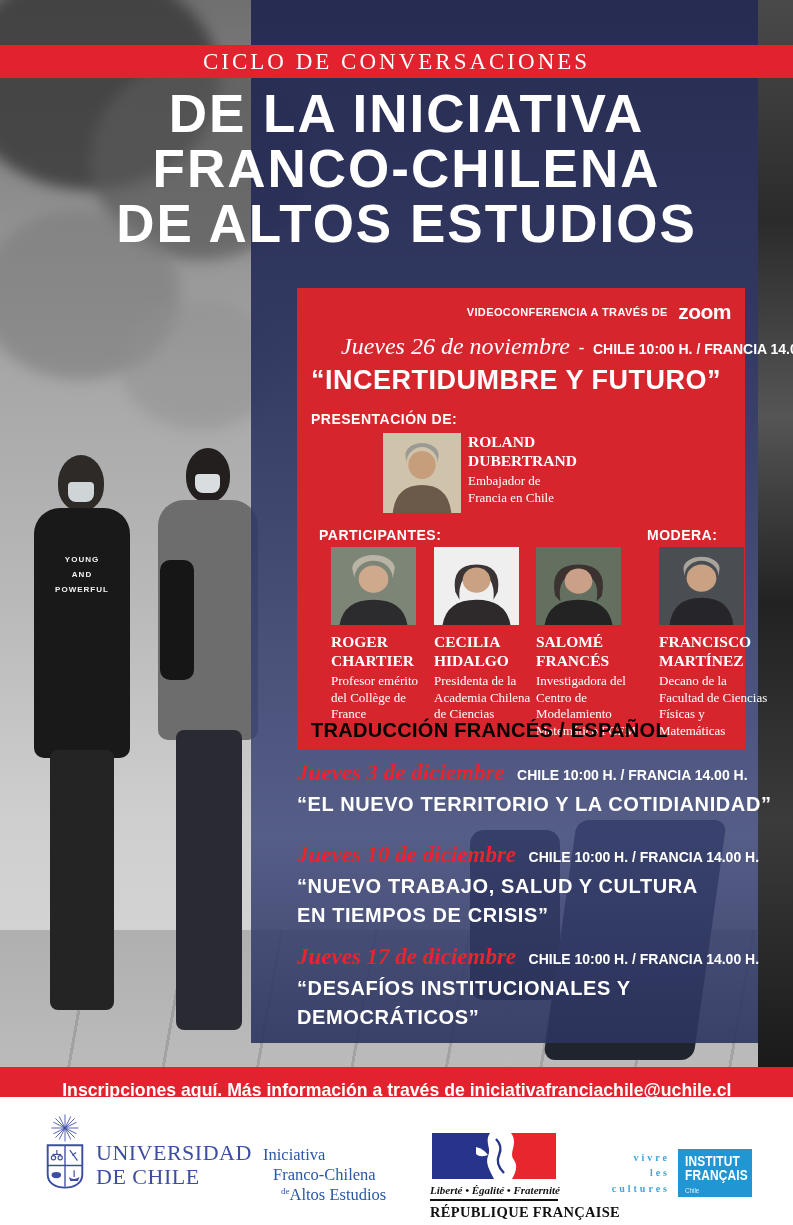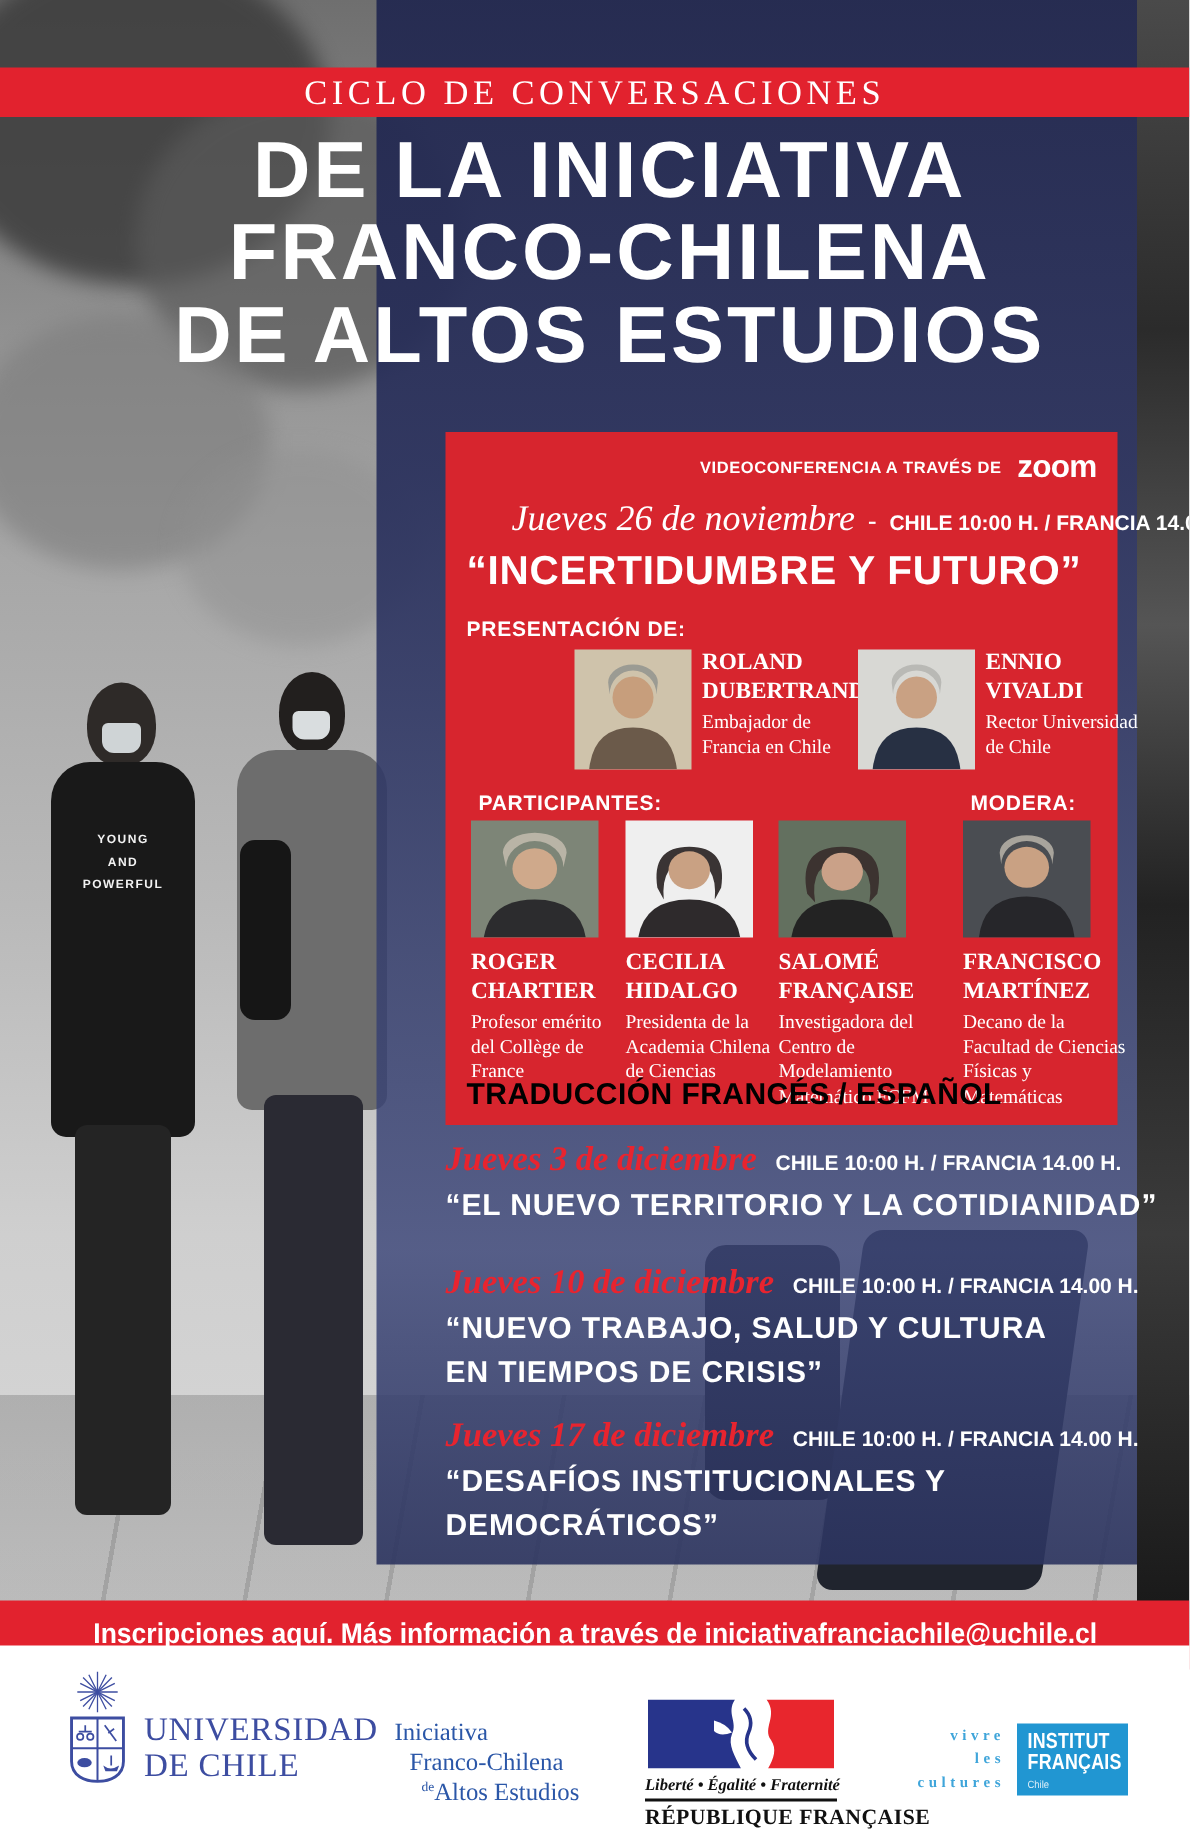--- a/index.html
+++ b/index.html
@@ -58,21 +58,21 @@
   .sec-label{margin-top:15px;font-size:14px;font-weight:700;letter-spacing:.5px;}
   .presenters{margin-top:6px;margin-left:72px;display:flex;}
   .presenter{display:flex;width:189px;}
   .photo{width:78px;height:80px;flex:0 0 78px;overflow:hidden;}
   .photo svg{display:block;width:100%;height:100%;}
   .ptext{margin-left:7px;width:104px;}
   .pname{font-family:"Liberation Serif",serif;font-weight:bold;font-size:15.5px;line-height:1.2;}
   .prole{font-family:"Liberation Serif",serif;font-size:13px;line-height:1.28;margin-top:3px;}
   .labels-row{margin-top:14px;margin-left:8px;display:grid;grid-template-columns:328px 1fr;}
   .labels-row span{font-size:14px;font-weight:700;letter-spacing:.5px;}
-  .pgrid{margin-left:3px;display:grid;grid-template-columns:103px 102px 123px 110px;}
+  .pgrid{margin-left:20px;display:grid;grid-template-columns:103px 102px 123px 110px;}
   .pgrid.photos{margin-top:4px;}
   .pgrid.photos .photo{width:85px;height:78px;flex:none;}
   .pgrid.names{margin-top:8px;}
   .translation{position:absolute;left:14px;bottom:8px;color:#000000;font-weight:700;font-size:20px;letter-spacing:.3px;}
 
   
   .up{position:absolute;left:297px;color:#fff;}
   .up1{top:760px;} .up2{top:842px;} .up3{top:944px;}
   .up-date{white-space:nowrap;}
   .up-date em{font-family:"Liberation Serif",serif;font-style:italic;font-weight:bold;font-size:23px;color:#E8242F;margin-right:8px;}
@@ -174,33 +174,20 @@
             <path class="hair" d="M24,30 a16,16 0 0 1 32,0 l1,-8 a17,12 0 0 0 -34,0 z"></path>
             <circle class="skin" cx="40" cy="32" r="14"></circle>
             <path class="suit" d="M10,80 q3,-28 30,-28 q27,0 30,28 z"></path>
           </svg>
         </div>
         <div class="ptext">
           <div class="pname">ROLAND DUBERTRAND</div>
           <div class="prole">Embajador de Francia en Chile</div>
         </div>
       </div>
-      <div class="presenter">
-        <div class="photo ph-ennio">
-          <svg viewBox="0 0 80 80" preserveAspectRatio="none">
-            <path class="hair" d="M24,30 a16,16 0 0 1 32,0 l1,-8 a17,12 0 0 0 -34,0 z"></path>
-            <circle class="skin" cx="40" cy="32" r="14"></circle>
-            <path class="suit" d="M10,80 q3,-28 30,-28 q27,0 30,28 z"></path>
-          </svg>
-        </div>
-        <div class="ptext">
-          <div class="pname">ENNIO VIVALDI</div>
-          <div class="prole">Rector Universidad de Chile</div>
-        </div>
-      </div>
     </div>
 
     <div class="labels-row">
       <span>PARTICIPANTES:</span>
       <span>MODERA:</span>
     </div>
 
     <div class="pgrid photos">
       <div class="photo ph-roger">
         <svg viewBox="0 0 80 80" preserveAspectRatio="none">
@@ -235,21 +222,21 @@
     <div class="pgrid names">
       <div>
         <div class="pname">ROGER CHARTIER</div>
         <div class="prole">Profesor emérito del Collège de France</div>
       </div>
       <div>
         <div class="pname">CECILIA HIDALGO</div>
         <div class="prole">Presidenta de la Academia Chilena de Ciencias</div>
       </div>
       <div>
-        <div class="pname">SALOMÉ FRANÇAISE</div>
+        <div class="pname">SALOMÉ FRANCÉS</div>
         <div class="prole">Investigadora del Centro de Modelamiento Matemático FCFM</div>
       </div>
       <div>
         <div class="pname">FRANCISCO MARTÍNEZ</div>
         <div class="prole">Decano de la Facultad de Ciencias Físicas y Matemáticas</div>
       </div>
     </div>
 
     <div class="translation">TRADUCCIÓN FRANCÉS / ESPAÑOL</div>
   </div>

